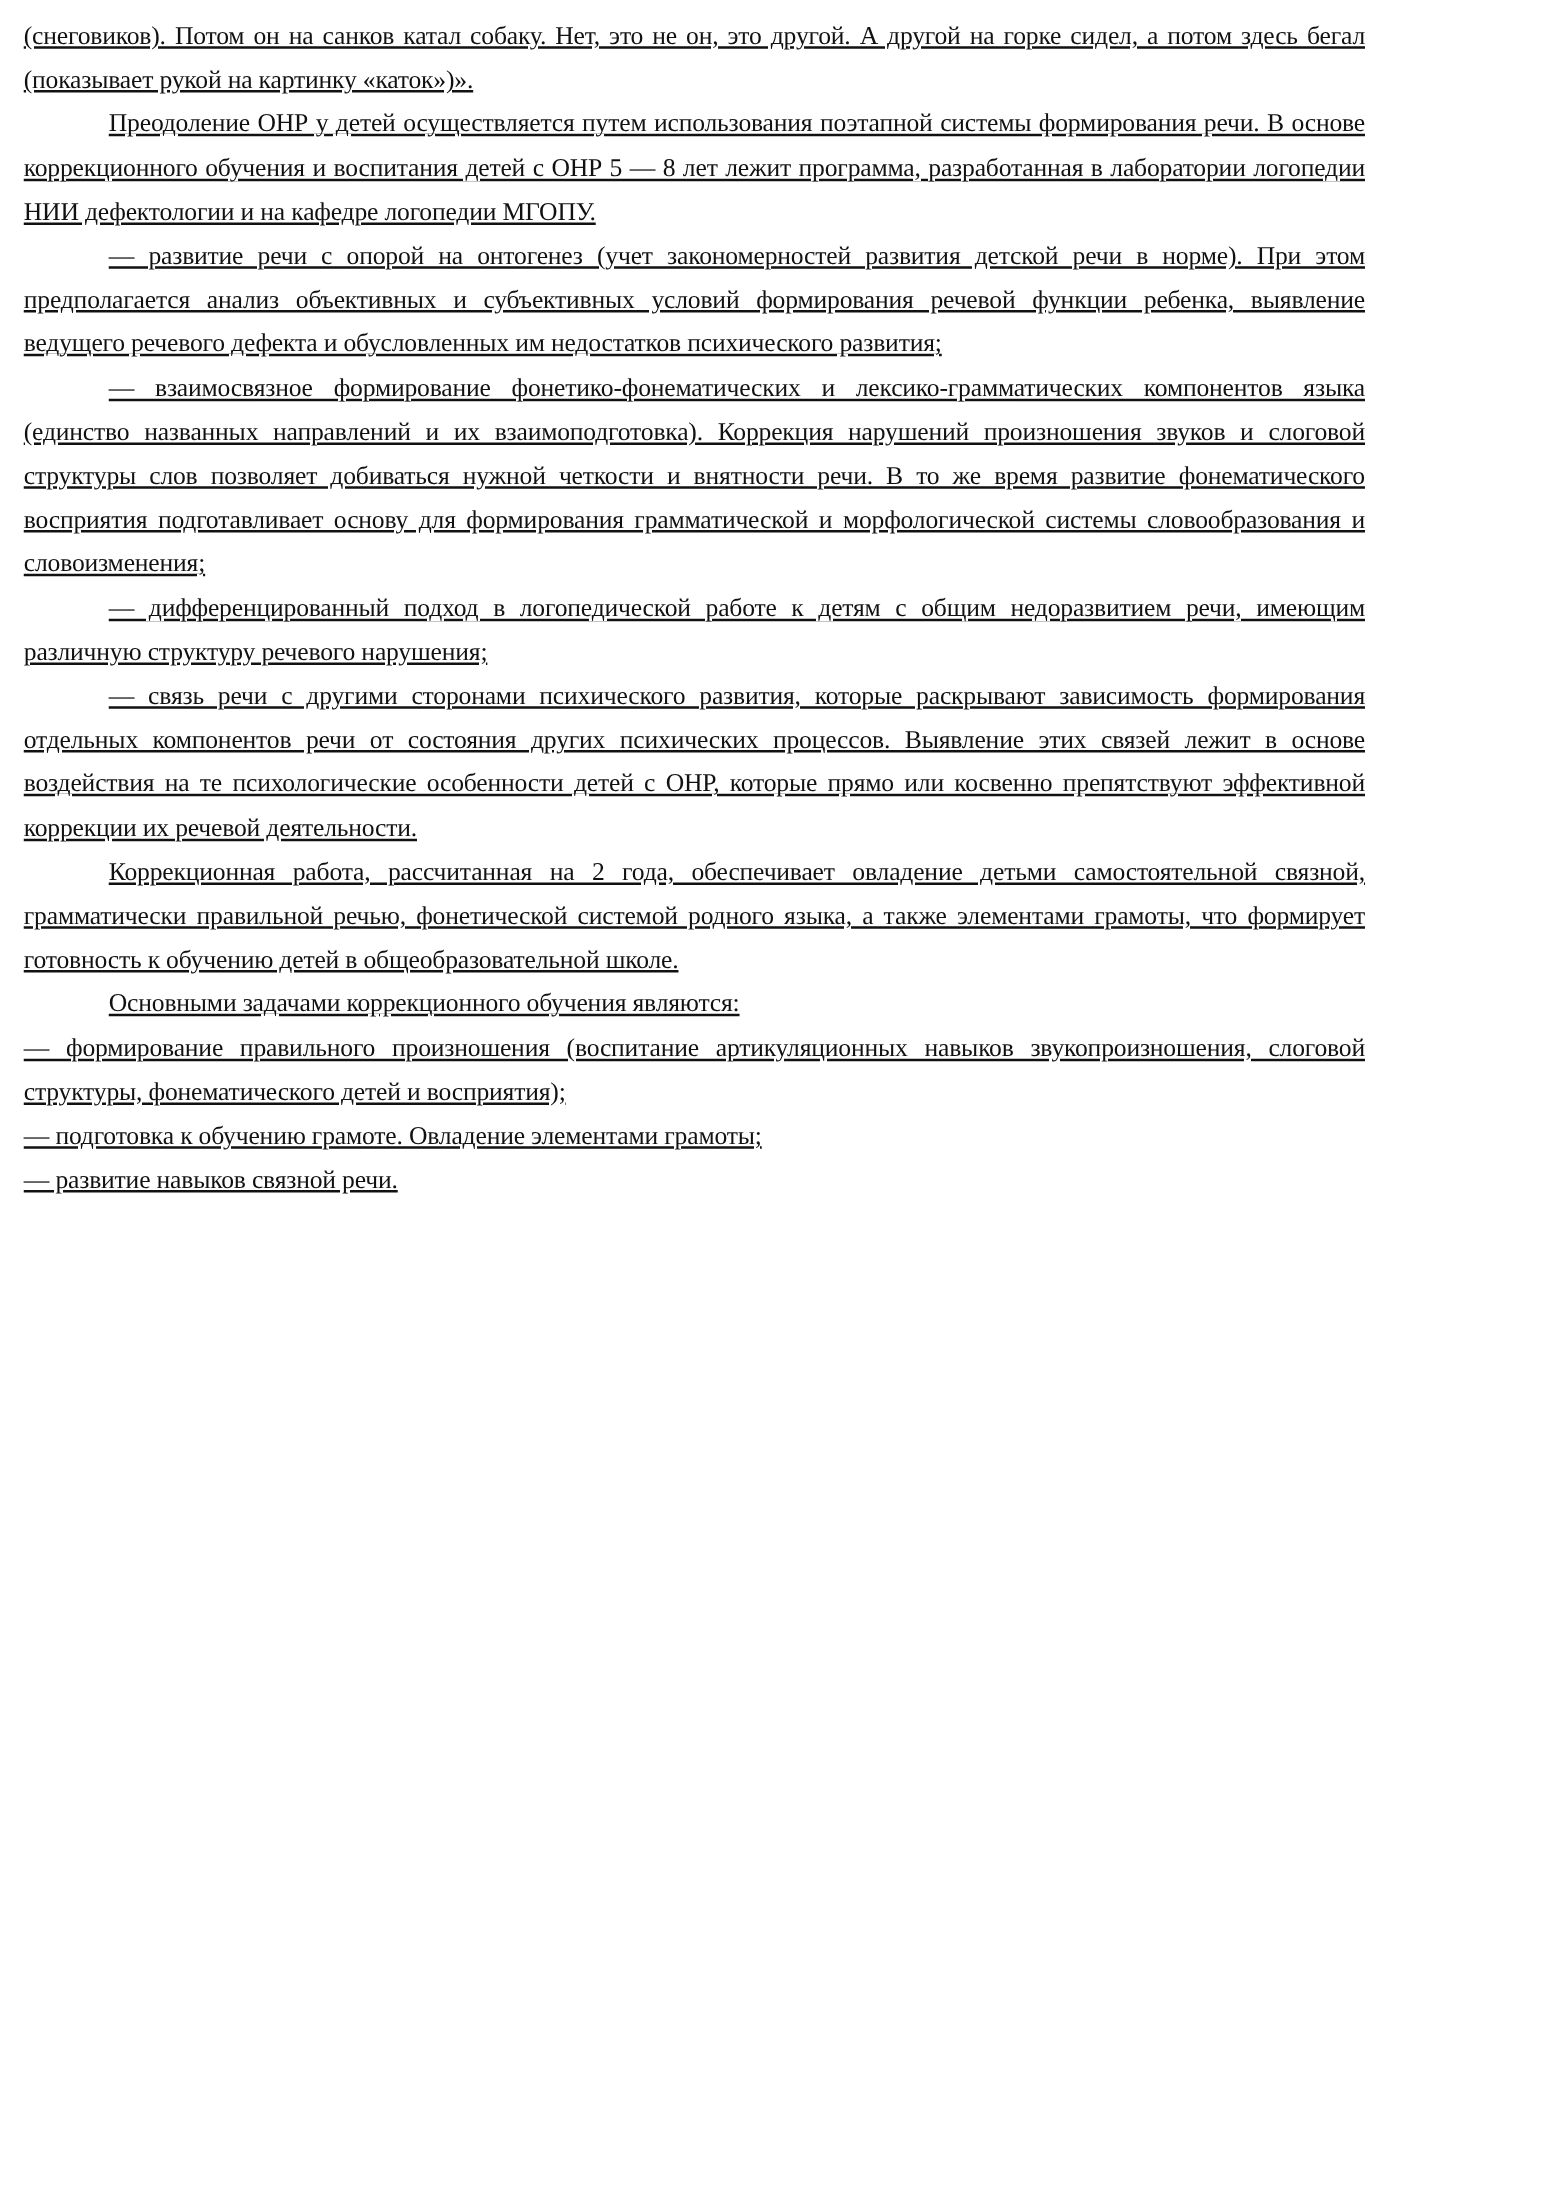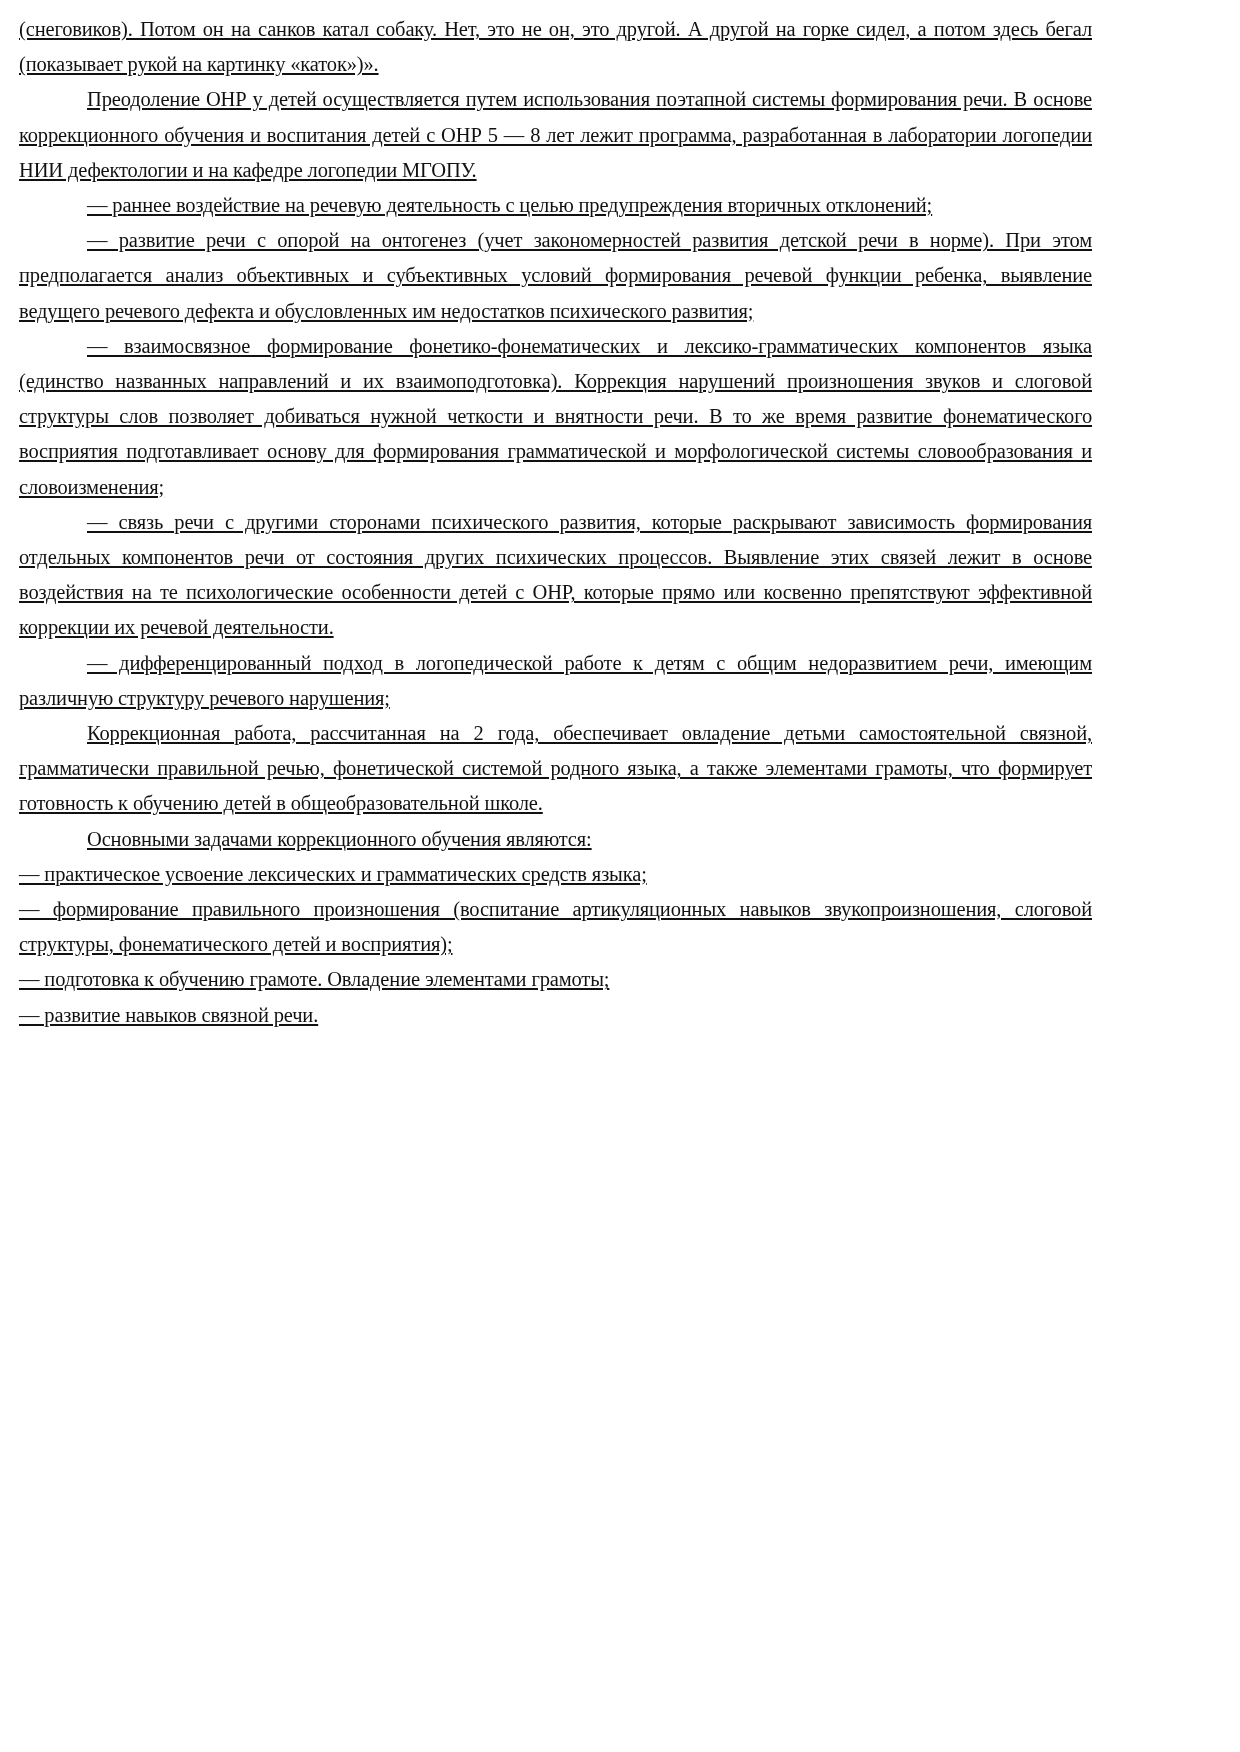--- a/index.html
+++ b/index.html
@@ -36,24 +36,22 @@
     .flush {
       text-indent: 0;
     }
   </style>
 </head>
 <body>
 
 <div class="page">
   <p class="para flush">(снеговиков). Потом он на санков катал собаку. Нет, это не он, это другой. А другой на горке сидел, а потом здесь бегал (показывает рукой на картинку «каток»)».</p>
   <p class="para indent">Преодоление ОНР у детей осуществляется путем использования поэтапной системы формирования речи. В основе коррекционного обучения и воспитания детей с ОНР 5 — 8 лет лежит программа, разработанная в лаборатории логопедии НИИ дефектологии и на кафедре логопедии МГОПУ.</p>
-  <p class="para indent">— раннее воздействие на речевую деятельность с целью предупреждения вторичных отклонений;</p>
   <p class="para indent">— развитие речи с опорой на онтогенез (учет закономерностей развития детской речи в норме). При этом предполагается анализ объективных и субъективных условий формирования речевой функции ребенка, выявление ведущего речевого дефекта и обусловленных им недостатков психического развития;</p>
   <p class="para indent">— взаимосвязное формирование фонетико-фонематических и лексико-грамматических компонентов языка (единство названных направлений и их взаимоподготовка). Коррекция нарушений произношения звуков и слоговой структуры слов позволяет добиваться нужной четкости и внятности речи. В то же время развитие фонематического восприятия подготавливает основу для формирования грамматической и морфологической системы словообразования и словоизменения;</p>
+  <p class="para indent">— дифференцированный подход в логопедической работе к детям с общим недоразвитием речи, имеющим различную структуру речевого нарушения;</p>
   <p class="para indent">— связь речи с другими сторонами психического развития, которые раскрывают зависимость формирования отдельных компонентов речи от состояния других психических процессов. Выявление этих связей лежит в основе воздействия на те психологические особенности детей с ОНР, которые прямо или косвенно препятствуют эффективной коррекции их речевой деятельности.</p>
-  <p class="para indent">— дифференцированный подход в логопедической работе к детям с общим недоразвитием речи, имеющим различную структуру речевого нарушения;</p>
   <p class="para indent">Коррекционная работа, рассчитанная на 2 года, обеспечивает овладение детьми самостоятельной связной, грамматически правильной речью, фонетической системой родного языка, а также элементами грамоты, что формирует готовность к обучению детей в общеобразовательной школе.</p>
   <p class="para indent">Основными задачами коррекционного обучения являются:</p>
-  <p class="para flush">— практическое усвоение лексических и грамматических средств языка;</p>
   <p class="para flush">— формирование правильного произношения (воспитание артикуляционных навыков звукопроизношения, слоговой структуры, фонематического детей и восприятия);</p>
   <p class="para flush">— подготовка к обучению грамоте. Овладение элементами грамоты;</p>
   <p class="para flush">— развитие навыков связной речи.</p>
 </div>
 
 </body></html>

